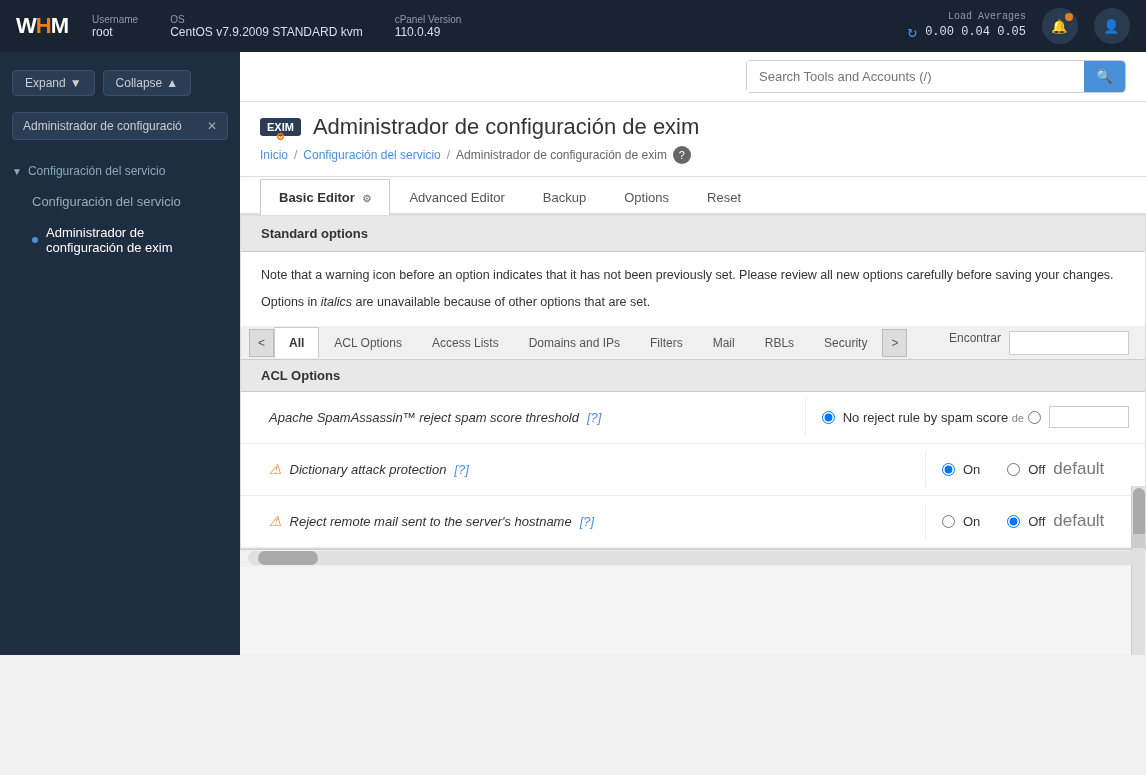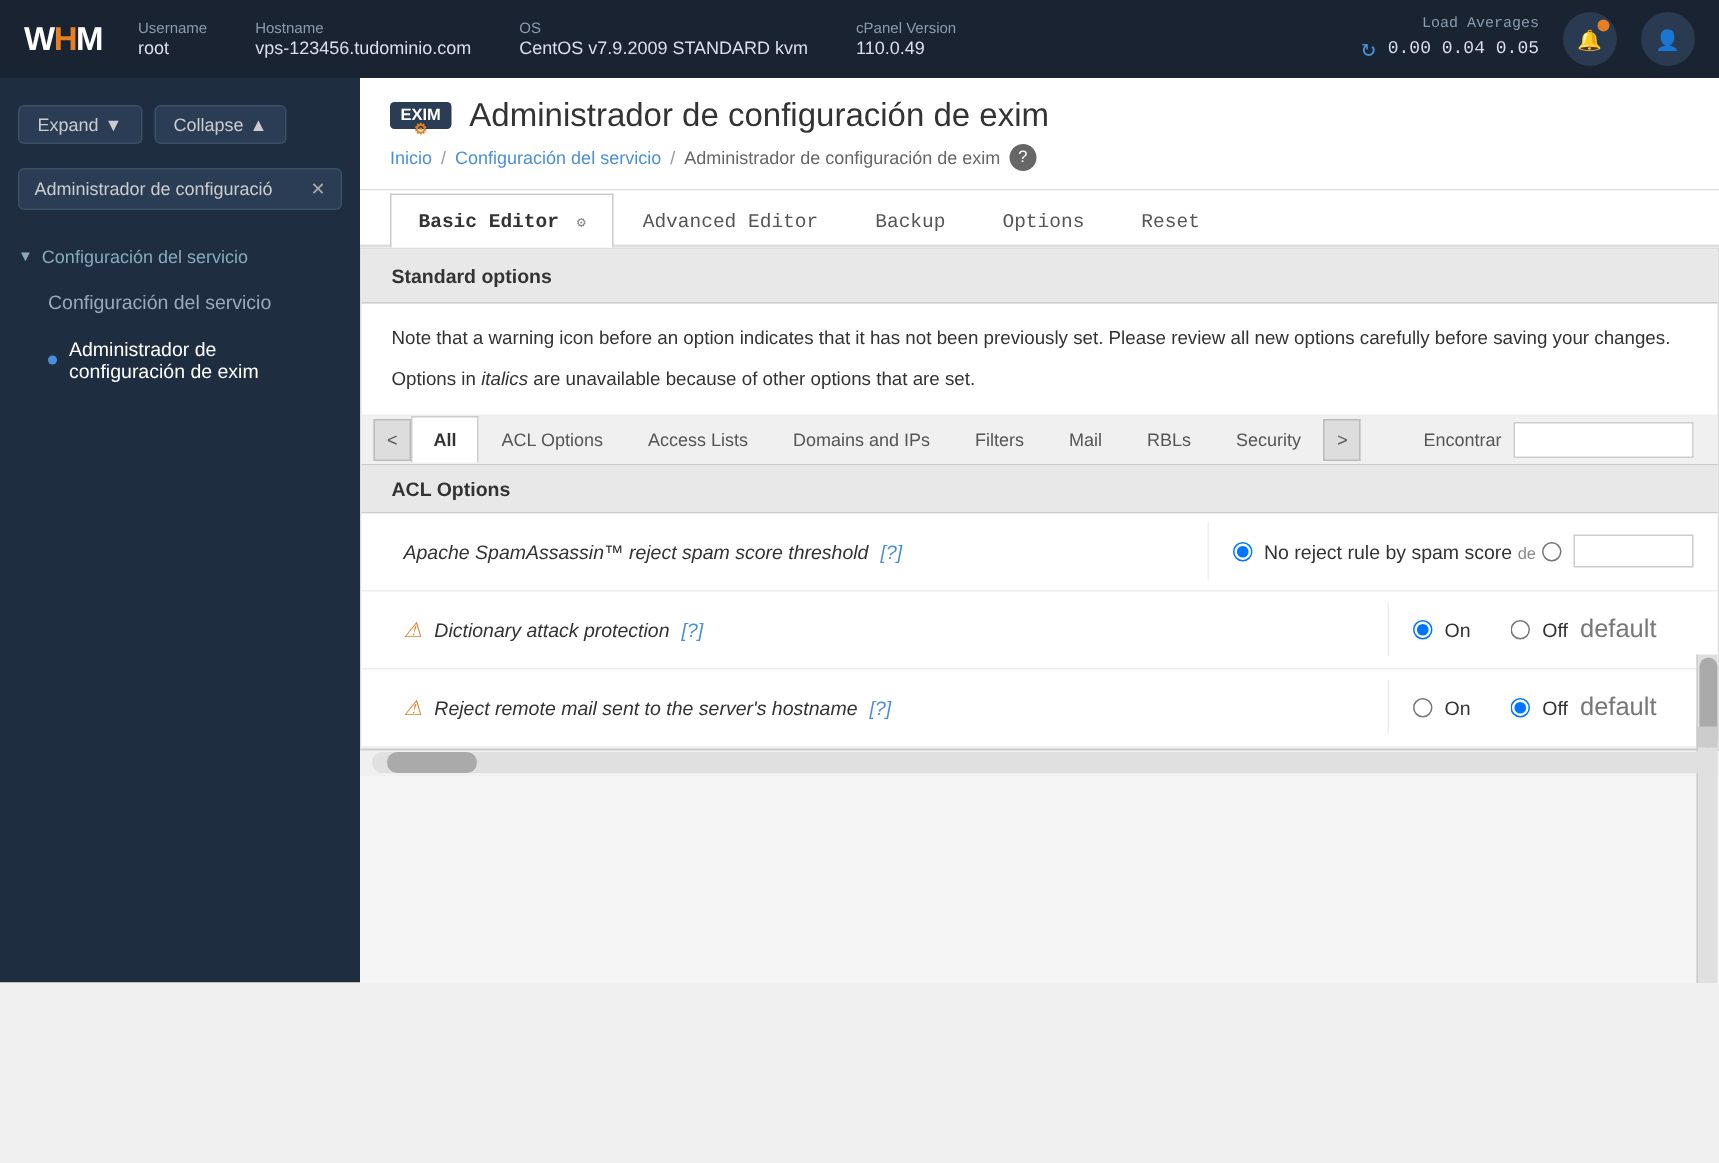--- a/index.html
+++ b/index.html
@@ -51,39 +51,39 @@
     .exim-badge { background: #2a3d55; color: #fff; font-size: 11px; font-weight: bold; padding: 3px 7px; border-radius: 3px; position: relative; }
     .exim-badge-icon { position: absolute; bottom: -6px; left: 50%; transform: translateX(-50%); color: #e67e22; font-size: 10px; }
     .page-title { font-size: 22px; color: #333; font-weight: normal; }
     .breadcrumb { font-size: 12px; color: #666; display: flex; align-items: center; gap: 6px; }
     .breadcrumb a { color: #4a90d9; text-decoration: none; }
     .breadcrumb-sep { color: #999; }
     .help-icon { width: 18px; height: 18px; background: #666; color: white; border-radius: 50%; display: inline-flex; align-items: center; justify-content: center; font-size: 11px; cursor: pointer; }
 
     
     .tabs-row { display: flex; border-bottom: 2px solid #ddd; background: #fff; padding: 0 20px; }
-    .tab { padding: 10px 18px; cursor: pointer; border: 1px solid transparent; border-bottom: none; font-size: 13px; color: #555; position: relative; top: 2px; font-family: Liberation Mono, monospace; }
+    .tab { padding: 10px 18px; cursor: pointer; border: 1px solid transparent; border-bottom: none; font-size: 13px; color: #555; position: relative; top: 2px; }
     .tab.active { background: #fff; border-color: #ccc; border-bottom-color: #fff; color: #333; font-weight: bold; }
     .tab-icon { font-size: 10px; margin-left: 4px; color: #888; }
 
     
     .main-content { flex: 1; overflow-y: auto; background: #f5f5f5; padding: 0; }
     .editor-panel { background: #fff; margin: 0; border: 1px solid #ddd; }
     .standard-options-header { background: #e8e8e8; padding: 10px 20px; font-size: 13px; font-weight: bold; color: #333; border-bottom: 1px solid #ccc; }
     .options-notice { padding: 14px 20px; font-size: 12.5px; color: #333; line-height: 1.5; border-bottom: 1px solid #eee; }
     .options-notice p { margin-bottom: 8px; }
     .options-notice p:last-child { margin-bottom: 0; }
     .options-notice em { font-style: italic; }
 
     
     .sub-tabs-row { display: flex; align-items: center; border-bottom: 1px solid #ccc; background: #f0f0f0; padding: 0 8px; gap: 0; }
     .sub-tab-nav-btn { background: #ddd; border: 1px solid #bbb; padding: 6px 8px; cursor: pointer; font-size: 12px; color: #555; }
     .sub-tab { padding: 8px 14px; cursor: pointer; font-size: 12px; color: #555; border: 1px solid transparent; border-bottom: none; background: transparent; }
     .sub-tab.active { background: #fff; border-color: #ccc; font-weight: bold; color: #333; }
-    .sub-tabs-search { margin-left: auto; display: flex; align-items: center; gap: 8px; padding: 4px 8px; }
+    .sub-tabs-search { margin-left: auto; display: flex; gap: 8px; padding: 4px 8px; }
     .sub-tabs-search-label { font-size: 12px; color: #555; }
     .sub-tabs-search-input { border: 1px solid #ccc; padding: 4px 8px; font-size: 12px; width: 120px; }
 
     
     .acl-section-header { background: #e8e8e8; padding: 8px 20px; font-size: 13px; font-weight: bold; color: #333; border-bottom: 1px solid #ccc; }
     .acl-rows { background: #fff; }
     .acl-row { display: flex; align-items: center; border-bottom: 1px solid #eee; min-height: 52px; }
     .acl-row-label { flex: 1; padding: 12px 28px; font-size: 13px; color: #333; display: flex; align-items: center; gap: 8px; font-style: italic; }
     .acl-row-label .help-link { color: #4a90d9; text-decoration: none; cursor: pointer; }
     .warning-icon { color: #e67e22; font-size: 14px; }
@@ -109,24 +109,20 @@
 <div class="app-wrapper">
 
   <div class="top-bar">
     <div class="logo">W<span>H</span>M</div>
     <div class="server-info">
       <div class="server-info-group">
         <span class="server-info-label">Username</span>
         <span class="server-info-value">root</span>
       </div>
       <div class="server-info-group">
-        <span class="server-info-label">Hostname</span>
-        <span class="server-info-value">vps-123456.tudominio.com</span>
-      </div>
-      <div class="server-info-group">
         <span class="server-info-label">OS</span>
         <span class="server-info-value">CentOS v7.9.2009 STANDARD kvm</span>
       </div>
       <div class="server-info-group">
         <span class="server-info-label">cPanel Version</span>
         <span class="server-info-value">110.0.49</span>
       </div>
     </div>
     <div class="top-bar-right">
       <div class="load-avg">
@@ -169,20 +165,26 @@
         </div>
         <div class="sidebar-nav-item active" style="padding-left:32px;">
           <span class="dot"></span>
           <span>Administrador de configuración de exim</span>
         </div>
       </div>
     </div>
 
     <div class="content-area">
 
+      <div class="header-bar">
+        <div class="search-box">
+          <input type="text" placeholder="Search Tools and Accounts (/)" style="">
+          <button class="search-btn">🔍</button>
+        </div>
+      </div>
 
       <div class="content-header">
         <div class="page-title-row">
           <div class="exim-badge">
             <span>EXIM</span>
             <span class="exim-badge-icon">⚙</span>
           </div>
           <h1 class="page-title">Administrador de configuración de exim</h1>
         </div>
         <div class="breadcrumb">

